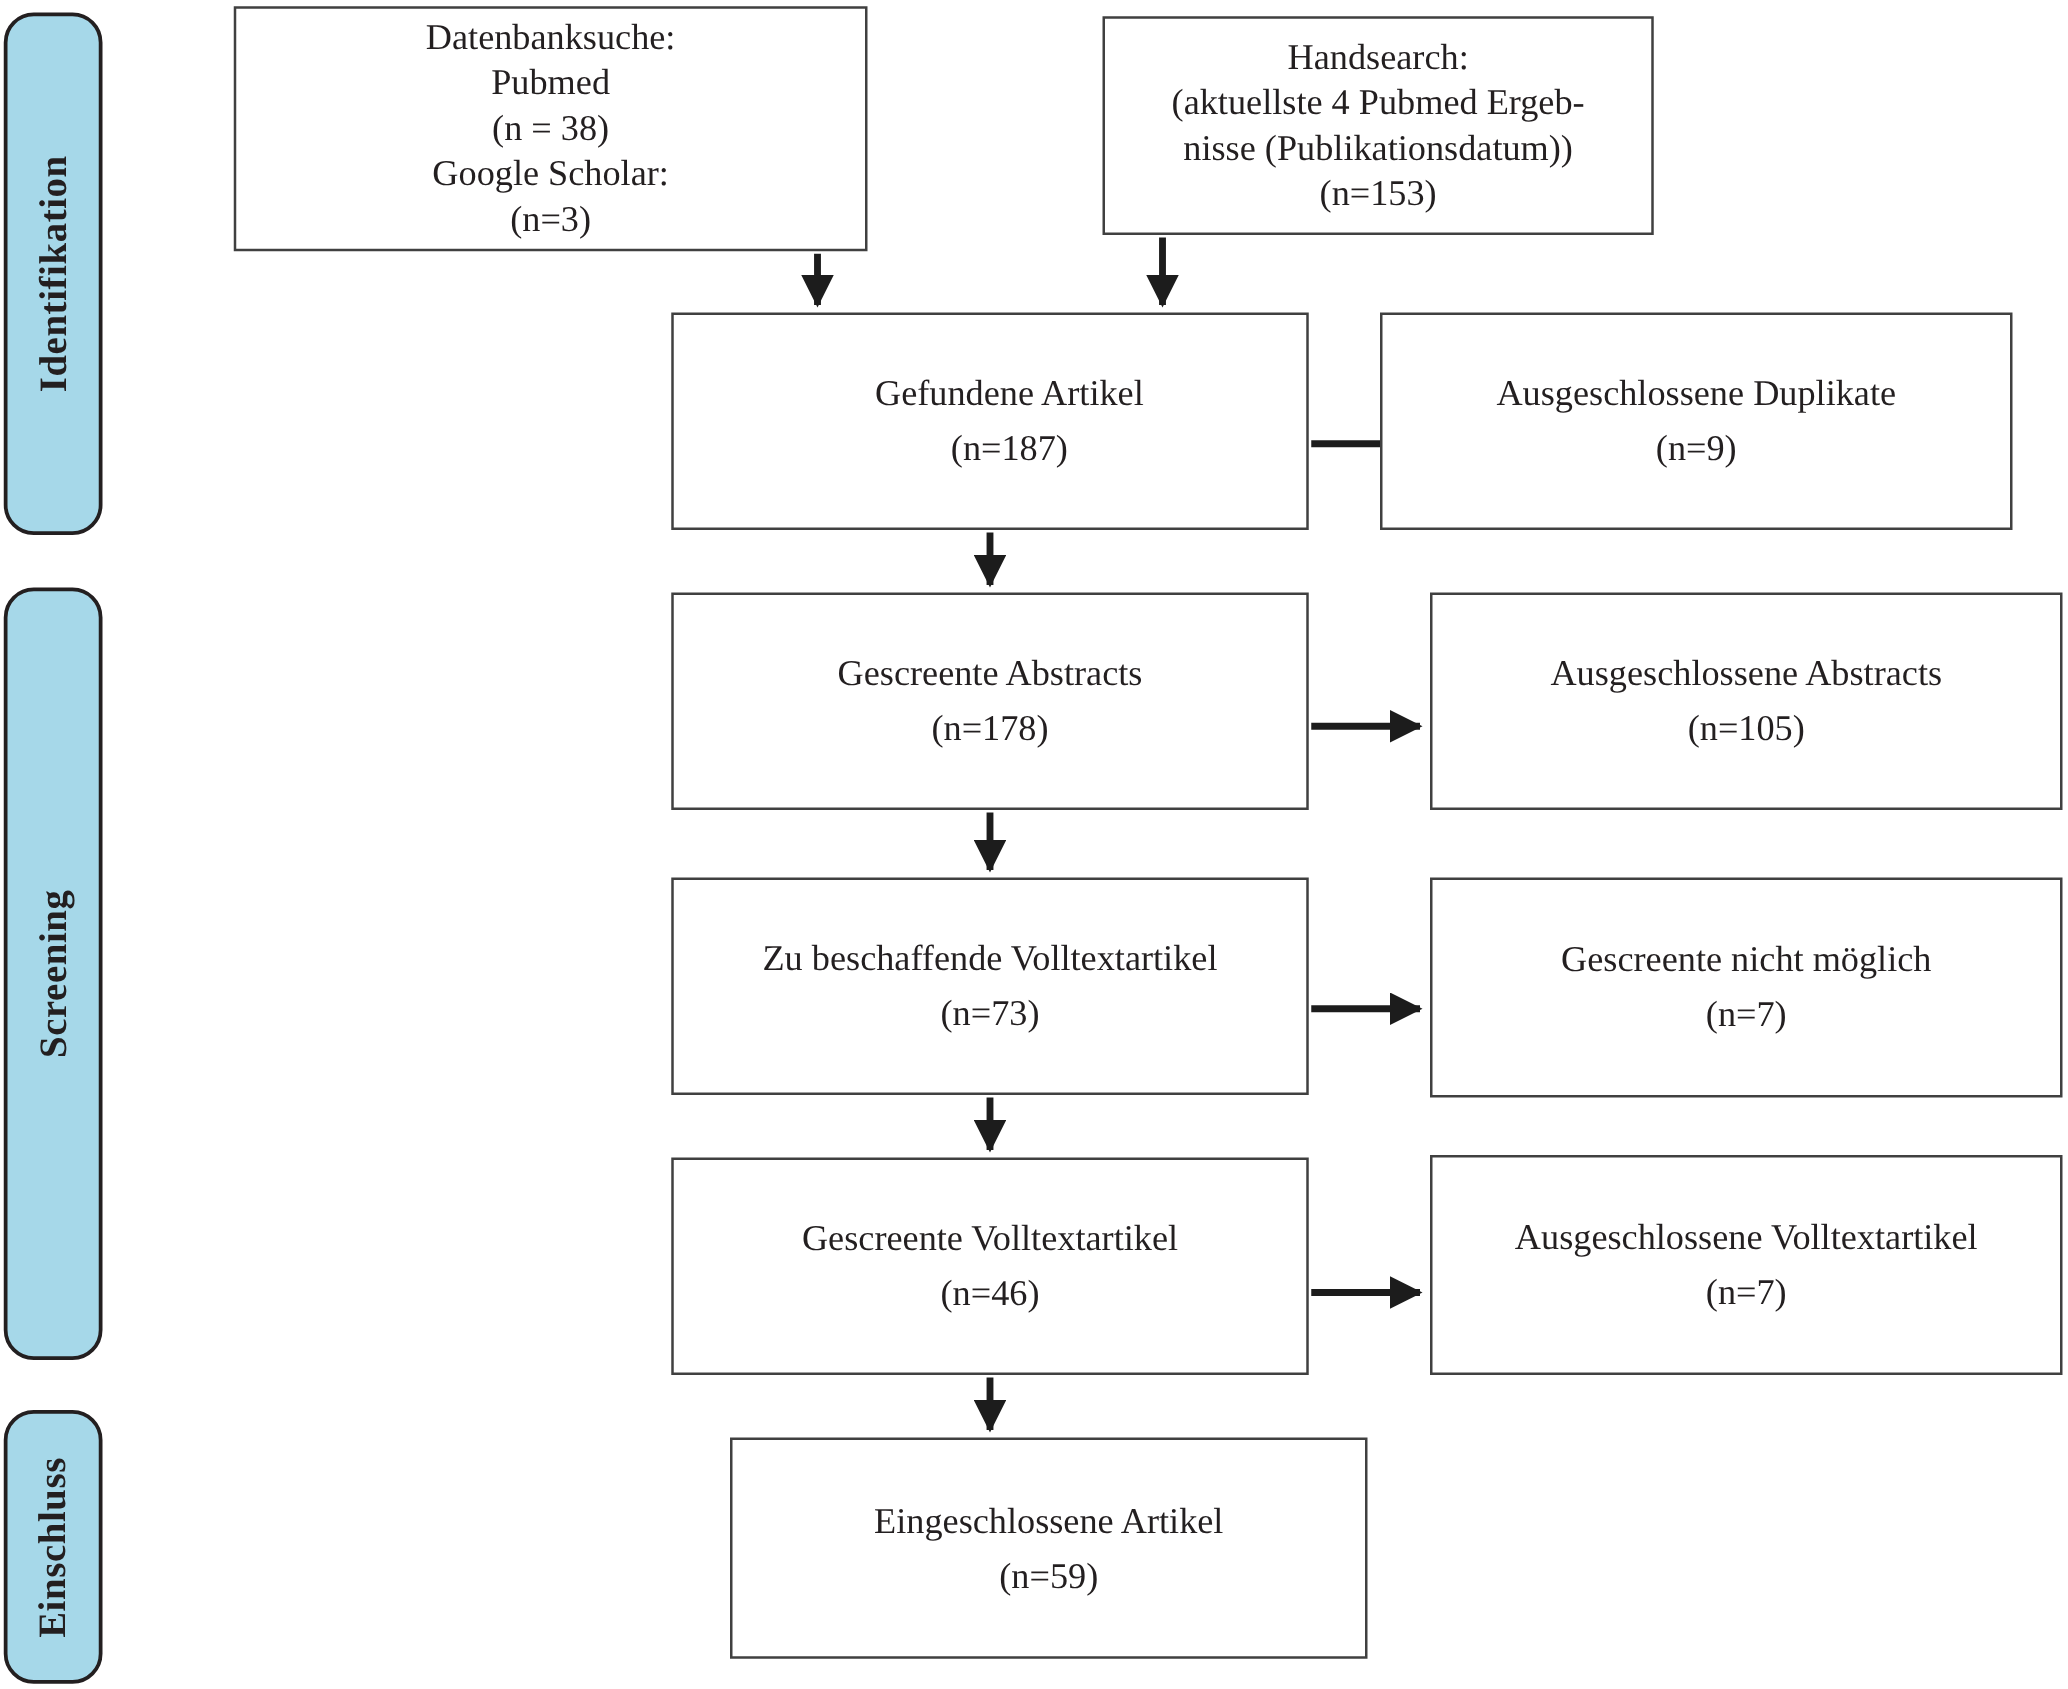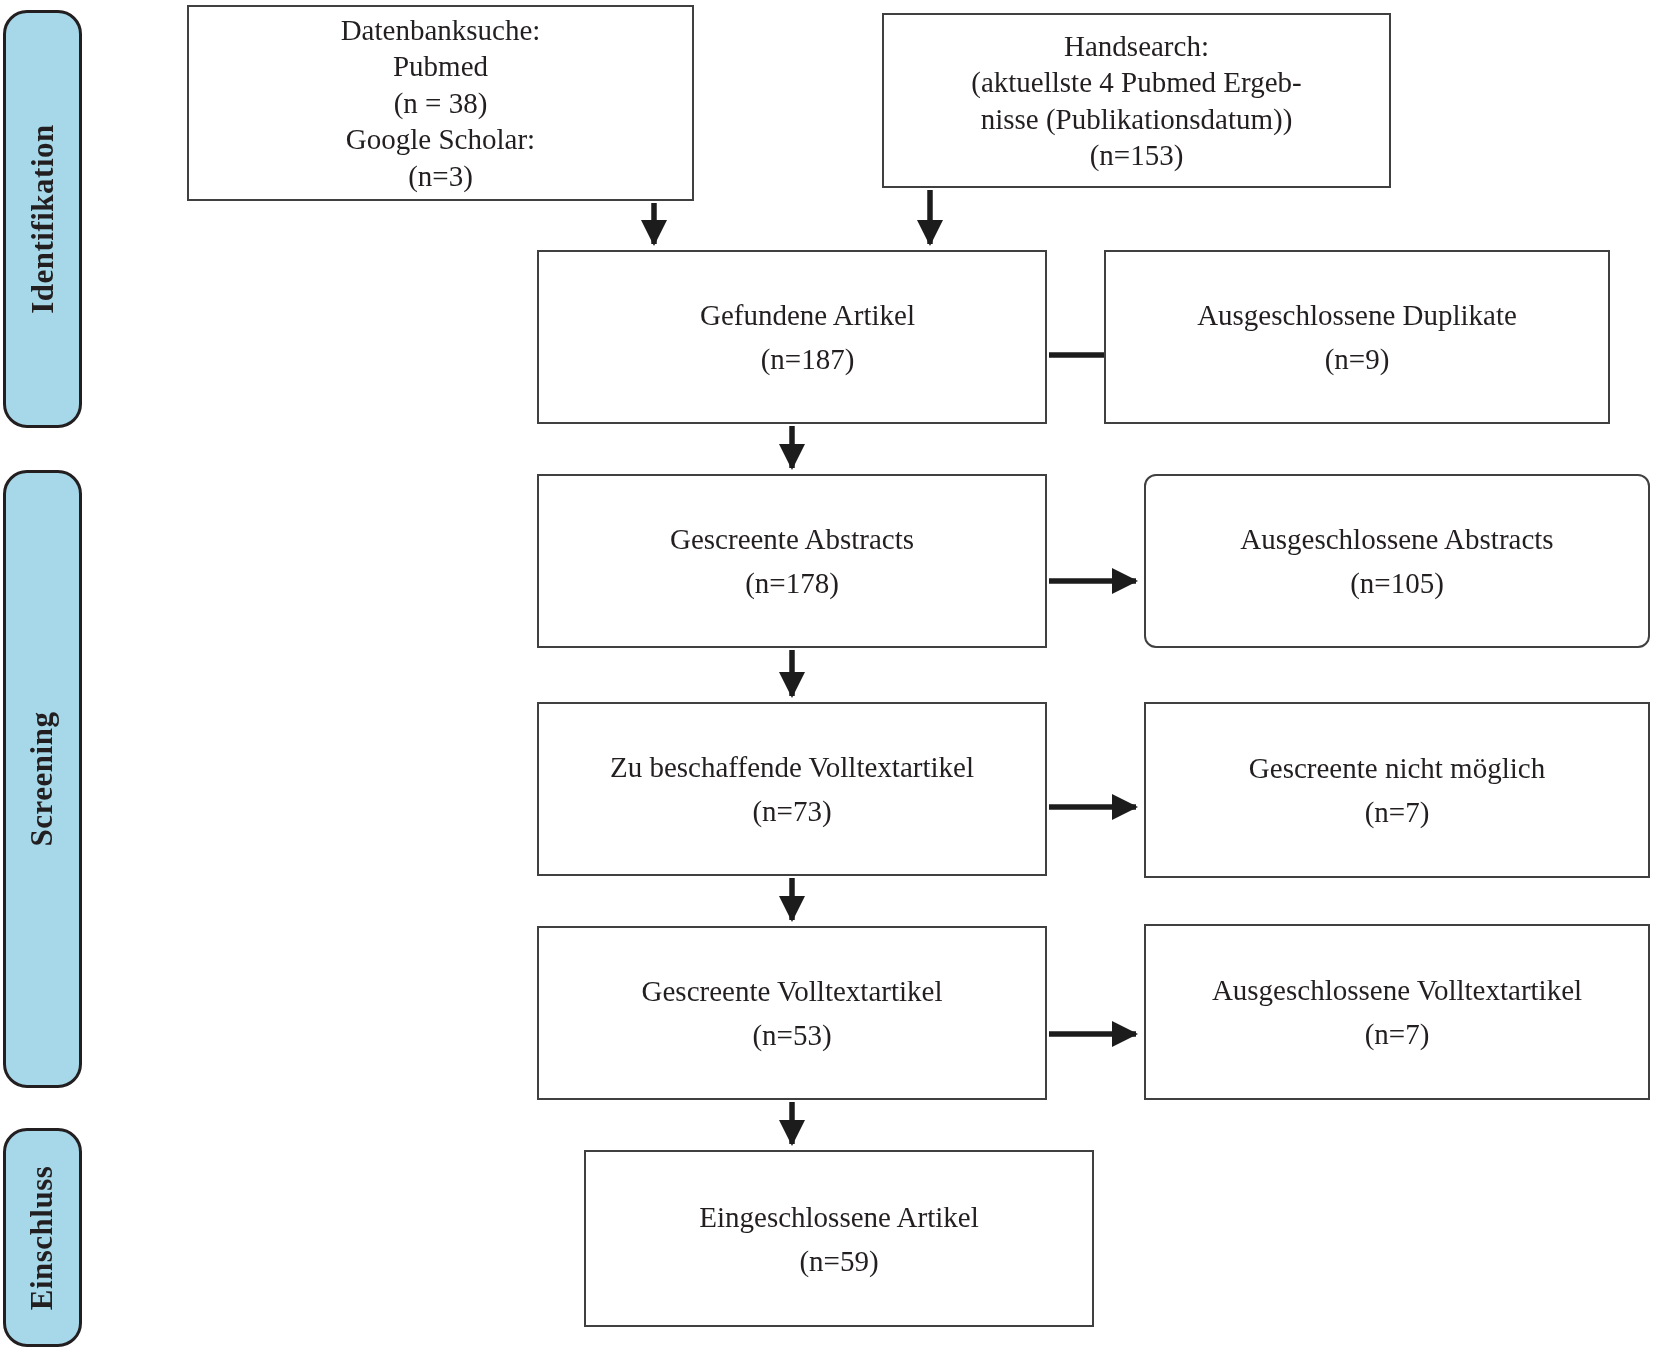--- a/index.html
+++ b/index.html
@@ -88,21 +88,21 @@
   </svg>
 
   <div class="box tight" style="left:187px; top:5px; width:507px; height:196px;">
     <div>Datenbanksuche:</div>
     <div>Pubmed</div>
     <div>(n = 38)</div>
     <div>Google Scholar:</div>
     <div>(n=3)</div>
   </div>
 
-  <div class="box tight" style="left:882px; top:13px; width:509px; height:175px;">
+  <div class="box tight" style="left:882px; top:13px; width:441px; height:175px;">
     <div>Handsearch:</div>
     <div>(aktuellste 4 Pubmed Ergeb-</div>
     <div>nisse (Publikationsdatum))</div>
     <div>(n=153)</div>
   </div>
 
   <div class="box" style="left:537px; top:250px; width:510px; height:174px;padding-left:31px;">
     <div>Gefundene Artikel</div>
     <div>(n=187)</div>
   </div>
@@ -112,34 +112,34 @@
     <div>(n=178)</div>
   </div>
 
   <div class="box" style="left:537px; top:702px; width:510px; height:174px;">
     <div>Zu beschaffende Volltextartikel</div>
     <div>(n=73)</div>
   </div>
 
   <div class="box" style="left:537px; top:926px; width:510px; height:174px;">
     <div>Gescreente Volltextartikel</div>
-    <div>(n=53)</div>
+    <div>(n=46)</div>
   </div>
 
   <div class="box" style="left:537px; top:1150px; width:510px; height:177px;margin-left:47px;">
     <div>Eingeschlossene Artikel</div>
     <div>(n=59)</div>
   </div>
 
   <div class="box" style="left:1104px; top:250px; width:506px; height:174px;">
     <div>Ausgeschlossene Duplikate</div>
     <div>(n=9)</div>
   </div>
 
-  <div class="box" style="left:1144px; top:474px; width:506px; height:174px;border-radius:12px;">
+  <div class="box" style="left:1144px; top:474px; width:506px; height:174px;">
     <div>Ausgeschlossene Abstracts</div>
     <div>(n=105)</div>
   </div>
 
   <div class="box" style="left:1144px; top:702px; width:506px; height:176px;">
     <div>Gescreente nicht möglich</div>
     <div>(n=7)</div>
   </div>
 
   <div class="box" style="left:1144px; top:924px; width:506px; height:176px;">

